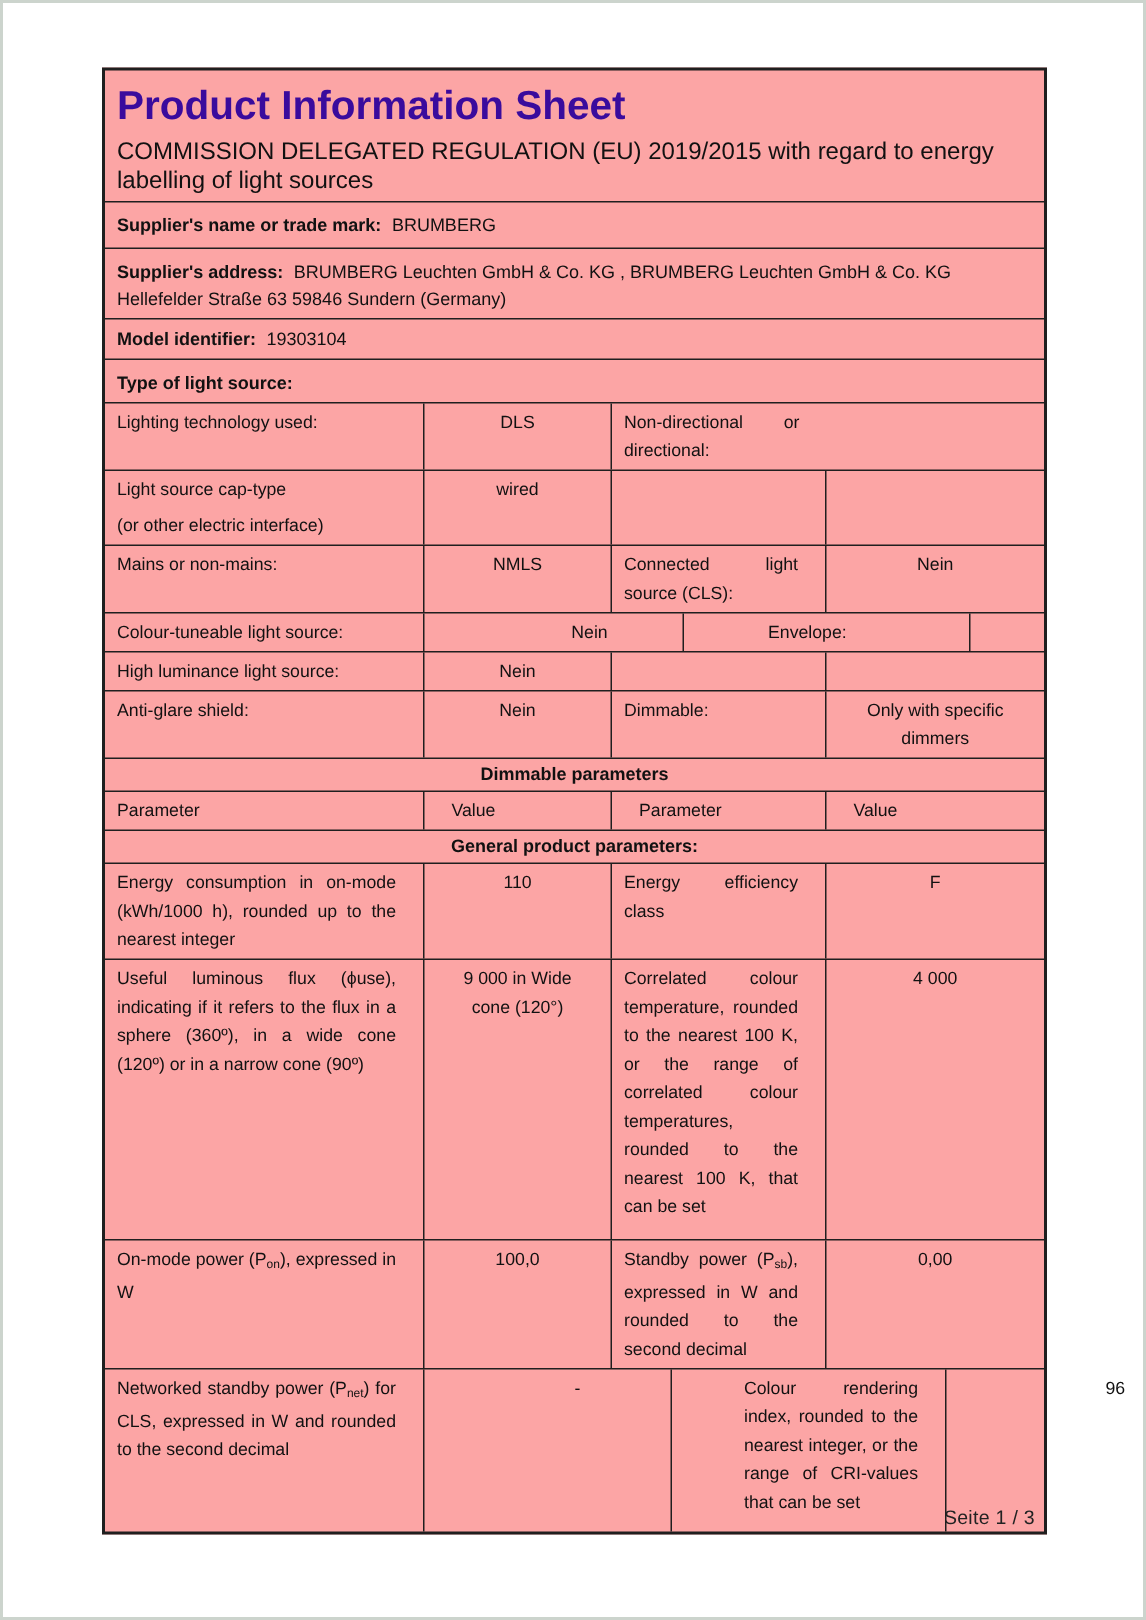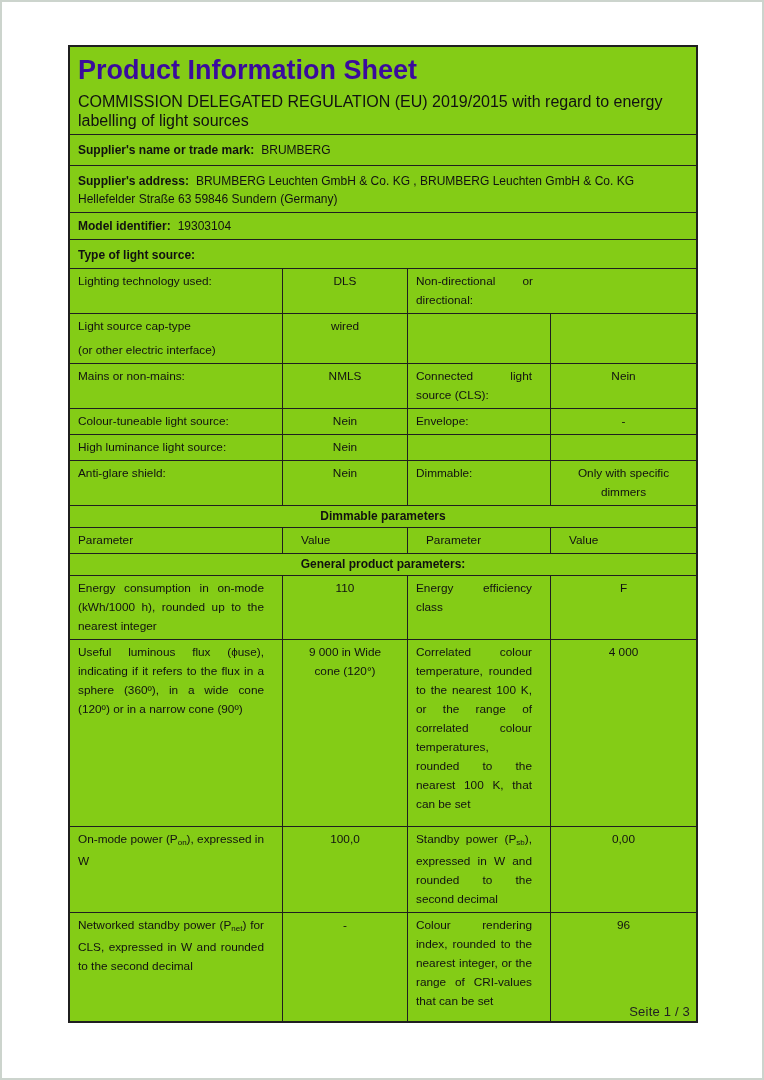--- a/index.html
+++ b/index.html
@@ -4,21 +4,21 @@
 <style>
   html,body{margin:0;padding:0;}
   body{
     width:764px;height:1080px;position:relative;background:#ffffff;
     font-family:"Liberation Sans", sans-serif;color:#111;
     box-shadow: inset 0 0 0 2px #ccd4cd;
     overflow:hidden;
   }
   .sheet{
     position:absolute;left:68px;top:45px;width:630px;
-    border:2px solid #1f1f1f;box-sizing:border-box;background:#84cc16;
+    border:2px solid #1f1f1f;box-sizing:border-box;background:#fca5a5;
   }
   .row{border-bottom:1px solid #1f1f1f;box-sizing:border-box;}
   .row:last-child{border-bottom:none;}
   .titleRow{padding:7px 8px 4px 8px;}
   .docTitle{
     font-size:27px;font-weight:bold;color:#3a0b9d;
     letter-spacing:0px;line-height:32px;margin:0 0 6px 0;
   }
   .docSub{font-size:16px;line-height:19px;color:#111;}
   .labelRow{padding:6px 8px 4px 8px;font-size:12px;line-height:18px;}
@@ -90,21 +90,21 @@
     <div class="cell vcell"></div>
   </div>
 
   <div class="row grid" style="min-height:41px;">
     <div class="cell pcell">Mains or non-mains:</div>
     <div class="cell vcell">NMLS</div>
     <div class="cell pcell">Connected light source (CLS):</div>
     <div class="cell vcell">Nein</div>
   </div>
 
-  <div class="row grid" style="min-height:21px;">
+  <div class="row grid" style="min-height:21px;gap:48px;">
     <div class="cell pcell">Colour-tuneable light source:</div>
     <div class="cell vcell">Nein</div>
     <div class="cell pcell">Envelope:</div>
     <div class="cell vcell">-</div>
   </div>
 
   <div class="row grid" style="min-height:20px;">
     <div class="cell pcell">High luminance light source:</div>
     <div class="cell vcell">Nein</div>
     <div class="cell pcell"></div>
@@ -143,21 +143,21 @@
     <div class="cell vcell">4 000</div>
   </div>
 
   <div class="row grid" style="min-height:76px;">
     <div class="cell pcell">On-mode power (P<sub>on</sub>), expressed in W</div>
     <div class="cell vcell">100,0</div>
     <div class="cell pcell">Standby power (P<sub>sb</sub>), expressed in W and rounded to the second decimal</div>
     <div class="cell vcell">0,00</div>
   </div>
 
-  <div class="row grid" style="min-height:108px;">
+  <div class="row grid" style="min-height:108px;gap:40px;">
     <div class="cell pcell">Networked standby power (P<sub>net</sub>) for CLS, expressed in W and rounded to the second decimal</div>
     <div class="cell vcell">-</div>
     <div class="cell pcell">Colour rendering index, rounded to the nearest integer, or the range of CRI-values that can be set</div>
     <div class="cell vcell">96</div>
   </div>
 
 </div>
 
 <div class="footer">Seite 1 / 3</div>
 

